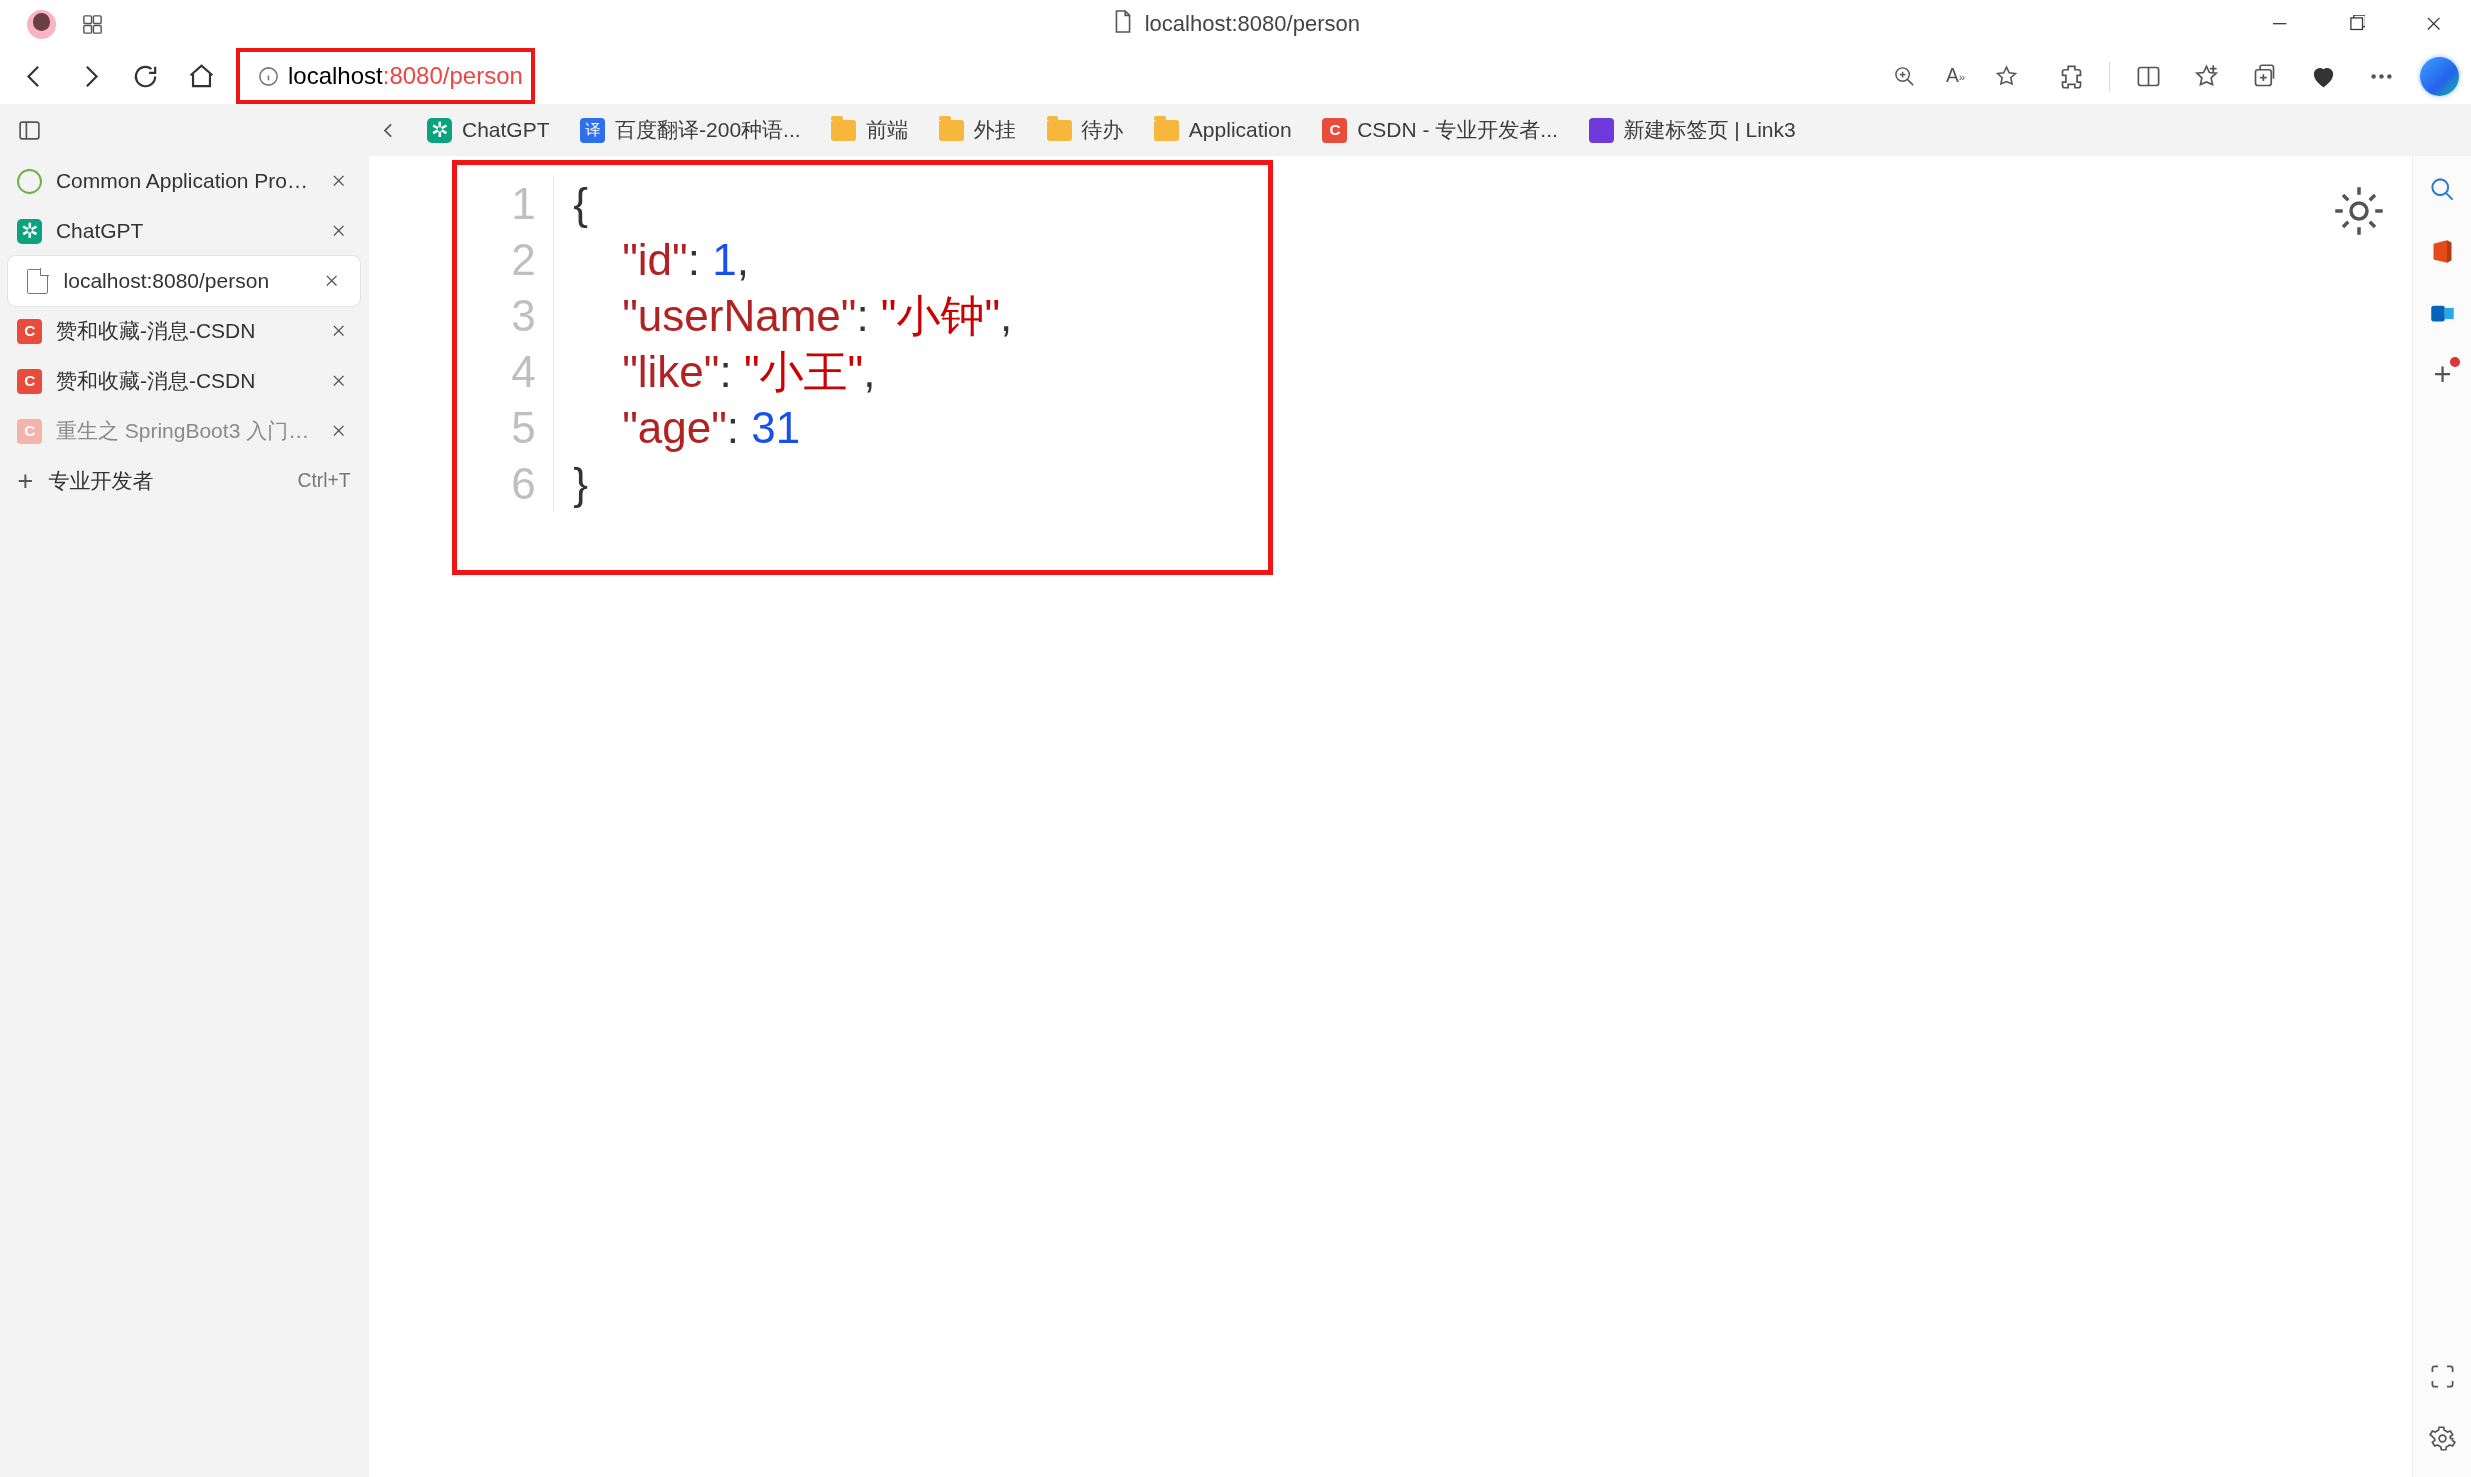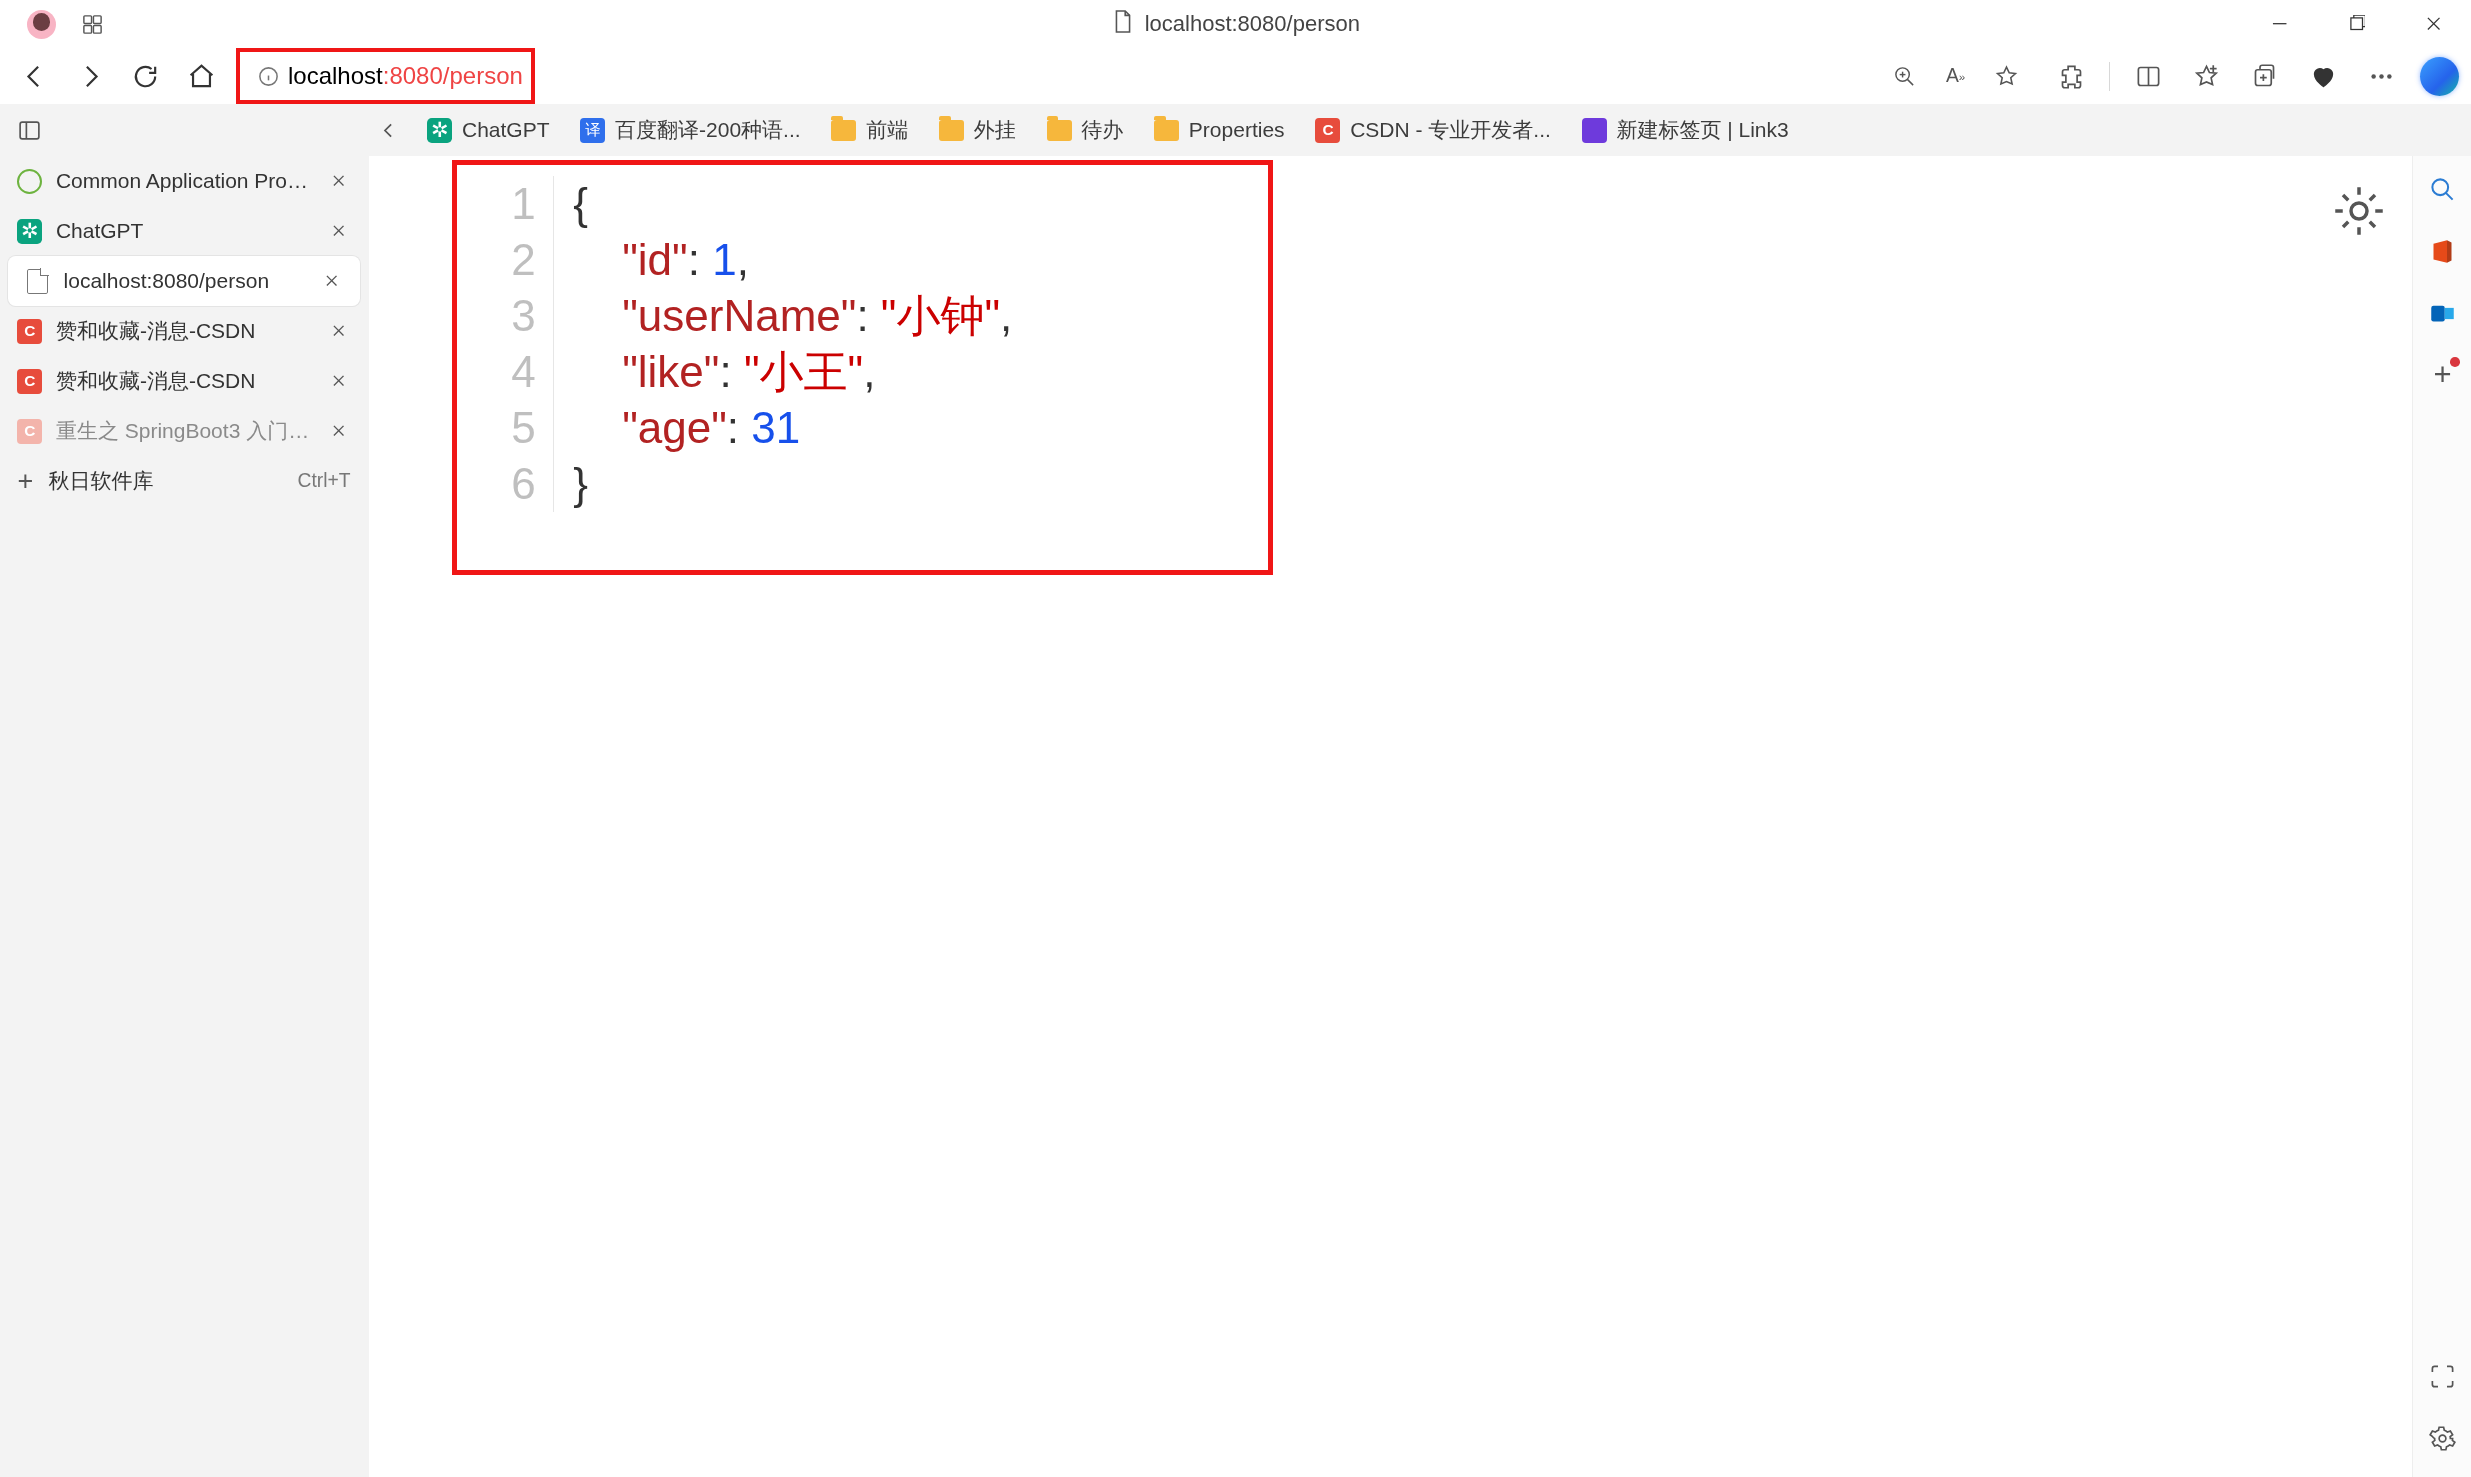--- a/index.html
+++ b/index.html
@@ -309,21 +309,21 @@
           <span class="close">
             <svg width="15.4" height="15.4" viewBox="0 0 16 16" stroke="#555" stroke-width="1.4">
               <line x1="3" y1="3" x2="13" y2="13"></line>
               <line x1="13" y1="3" x2="3" y2="13"></line>
             </svg>
           </span>
         </div>
       </div>
     <div class="newtab">
       <span style="font-size:27px;color:#555;">+</span>
-      <span>秋日软件库</span>
+      <span>专业开发者</span>
       <span class="shortcut">Ctrl+T</span>
     </div>
   </div>
 
   <div class="content-col">
     <div class="bm-strip">
       <div class="bm-back">
           <svg width="21" height="21" viewBox="0 0 24 24" fill="none" stroke="#555" stroke-width="2">
             <path d="M15 5l-7 7 7 7"></path>
           </svg>
@@ -344,21 +344,21 @@
           <div class="bm-item">
             <div class="folder-ico"></div>
             <span>外挂</span>
           </div>
           <div class="bm-item">
             <div class="folder-ico"></div>
             <span>待办</span>
           </div>
           <div class="bm-item">
             <div class="folder-ico"></div>
-            <span>Properties</span>
+            <span>Application</span>
           </div>
           <div class="bm-item">
             <div class="csdn-ico">C</div>
             <span>CSDN - 专业开发者...</span>
           </div>
           <div class="bm-item">
             <div class="link3-ico"></div>
             <span>新建标签页 | Link3</span>
           </div>
         </div>

